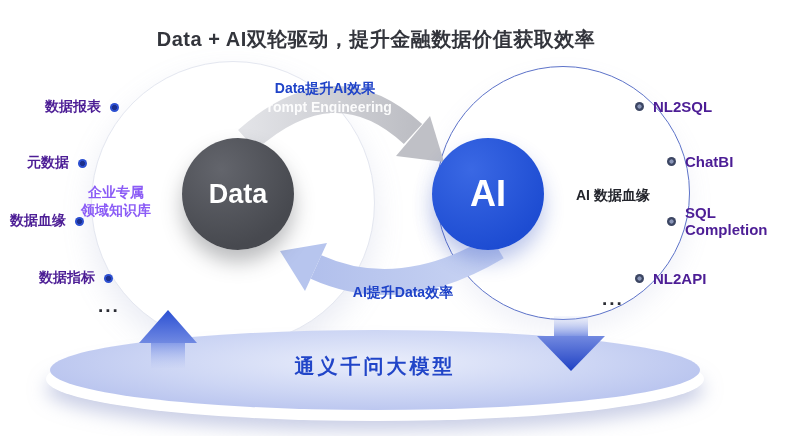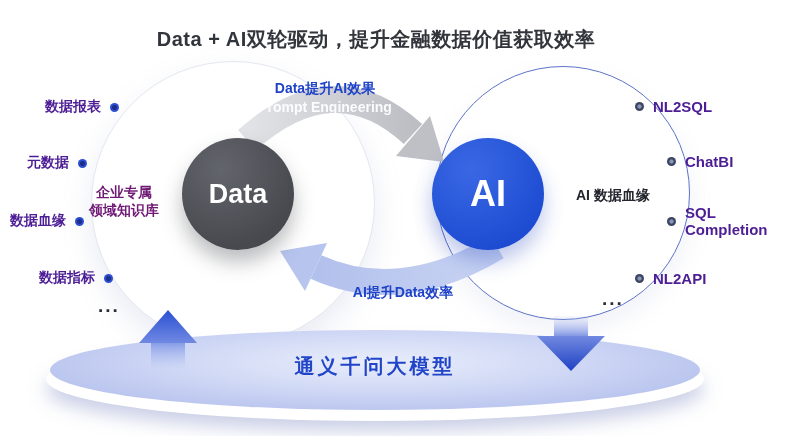--- a/index.html
+++ b/index.html
@@ -42,22 +42,22 @@
 
   
   .side-label{display:flex;align-items:center;gap:9px;font-weight:bold;color:#4c1d95;
               font-size:14px;height:18px;z-index:6;}
   .side-label.right-side{font-size:15px;}
   .dot{width:9px;height:9px;border-radius:50%;flex:0 0 auto;}
   .dot-blue{background:radial-gradient(circle at 50% 50%, #1b2f8d 0 35%, #2b4ed0 40%);}
   .dot-navy{background:radial-gradient(circle at 50% 50%, #8a96b8 0 28%, #3c4663 38%);}
   .justify-end{justify-content:flex-end;}
 
-  .kb-label{left:76px;top:183px;width:96px;text-align:center;font-size:14px;font-weight:bold;
-            color:#701a75;line-height:1.3;z-index:6;}
+  .kb-label{left:68px;top:183px;width:96px;text-align:center;font-size:14px;font-weight:bold;
+            color:#8b5cf6;line-height:1.3;z-index:6;}
   .assistant-label{left:576px;top:187px;width:120px;font-size:14px;font-weight:bold;
                    color:#23252c;z-index:6;}
 
   .arrow-text-cn{width:150px;text-align:center;color:#1f43c8;font-weight:bold;font-size:14px;z-index:6;}
   .arrow-text-en{left:240px;top:99px;width:170px;text-align:center;color:rgba(255,255,255,.92);
                  font-weight:bold;font-size:14px;z-index:6;}
   .top-cn{left:250px;top:80px;}
   .bottom-cn{left:328px;top:284px;}
 
   .ellipsis{font-size:19px;font-weight:bold;color:#2a2c33;letter-spacing:2px;z-index:6;}

